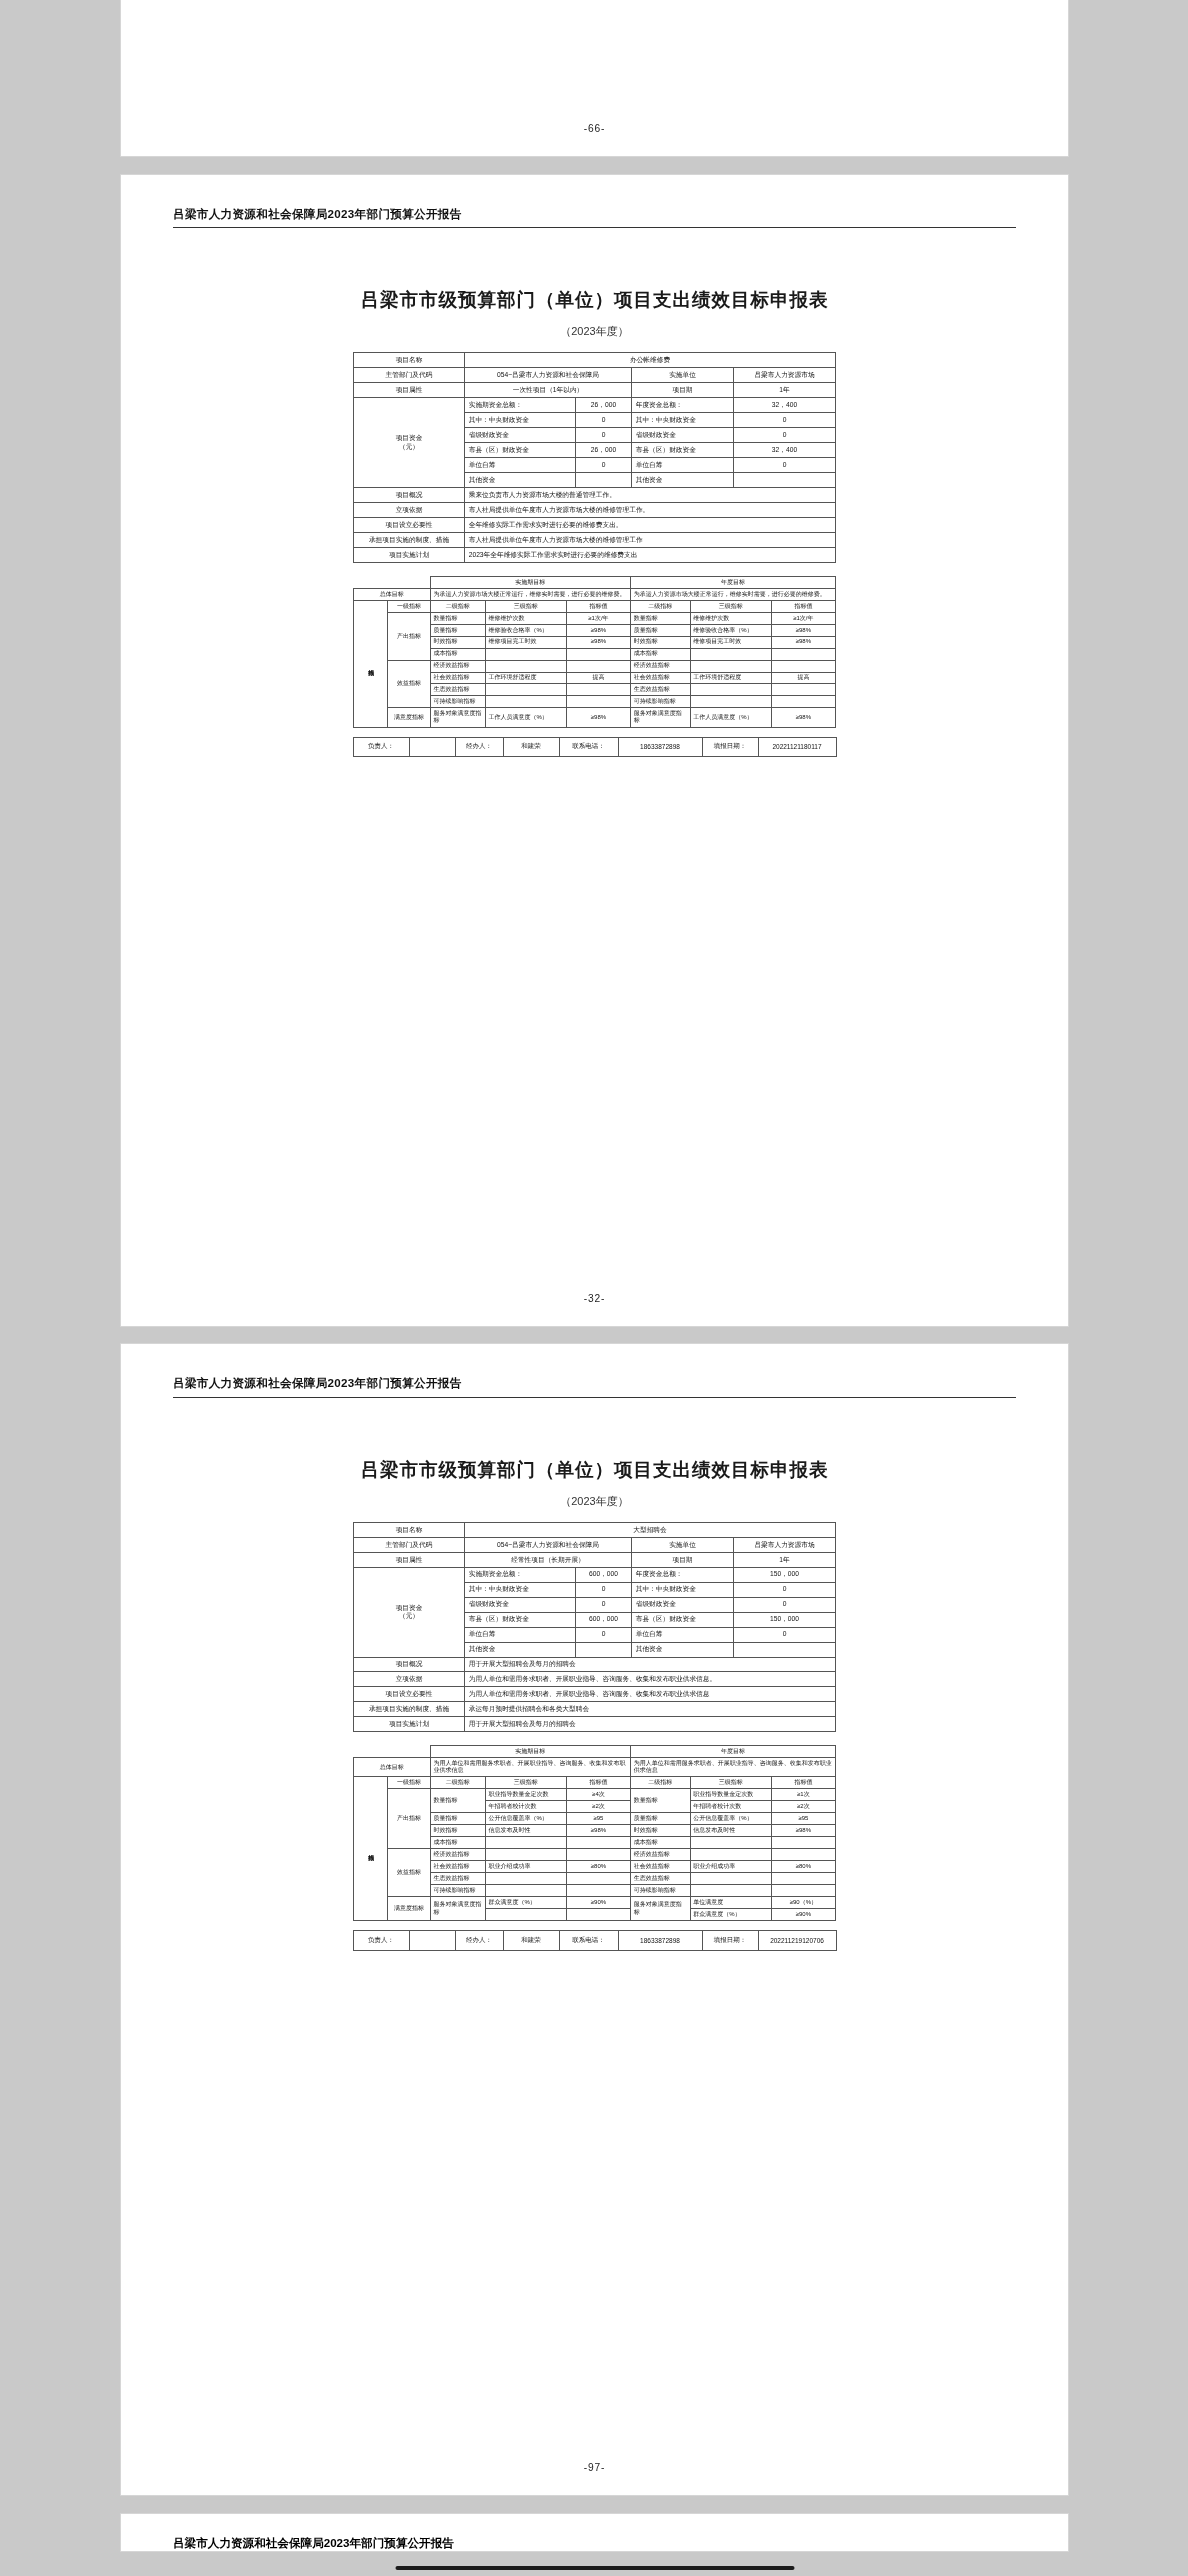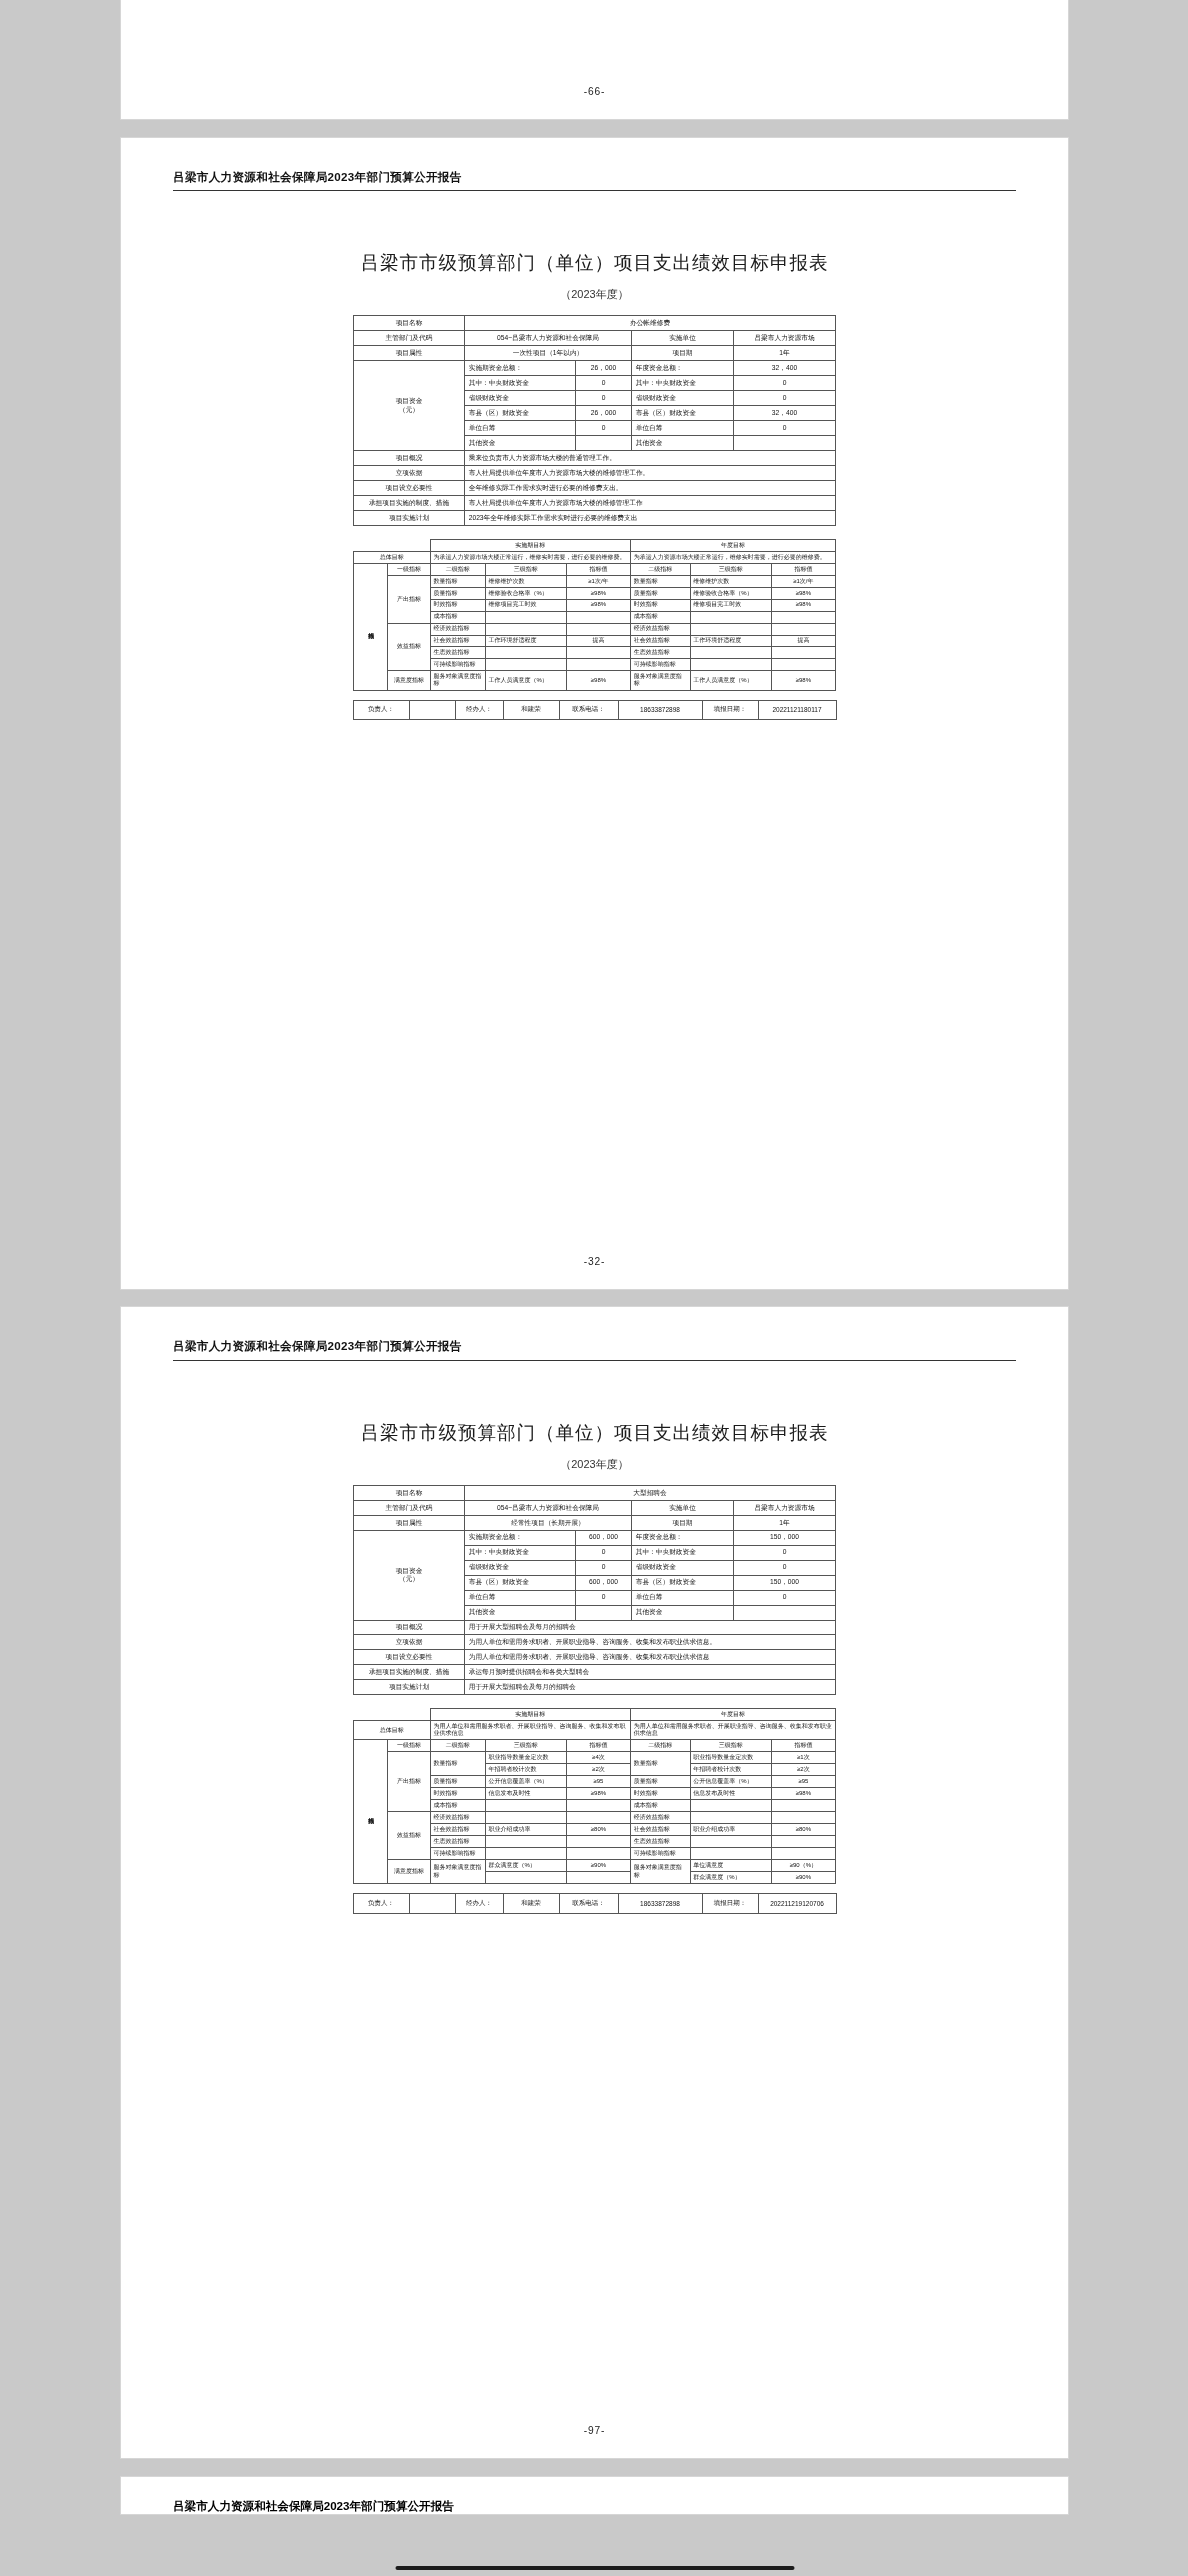--- a/index.html
+++ b/index.html
@@ -19,21 +19,21 @@
     flex-direction: column;
     align-items: center;
   }
   .page {
     width: 947px;
     background: #ffffff;
     position: relative;
     box-shadow: 0 0 0 0.9px #d8d8d8;
   }
   .page.partial-top {
-    height: 119px;
+    height: 156px;
   }
   .page.tall {
     height: 1151px;
   }
   .page.partial-bottom {
     height: 37px;
     overflow: hidden;
   }
   .page-gap { height: 18.6px; width: 100%; }
 
@@ -58,21 +58,21 @@
     padding-bottom: 5.6px;
   }
   .page-header .hdr-rule {
     border-bottom: 1.1px solid #333;
     width: 100%;
   }
 
   .doc-title {
     text-align: center;
     font-size: 18.6px;
-    font-weight: normal;
+    font-weight: bold;
     color: #1a1a1a;
     margin-top: 59px;
     letter-spacing: 0.9px;
   }
   .doc-subtitle {
     text-align: center;
     font-size: 11px;
     color: #333;
     margin-top: 11px;
     margin-bottom: 13px;

